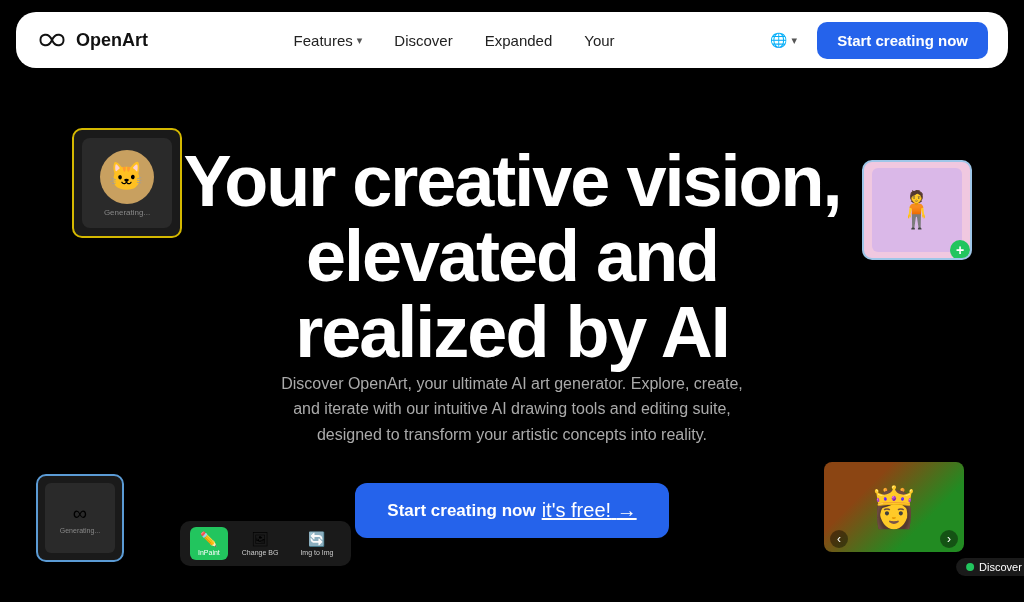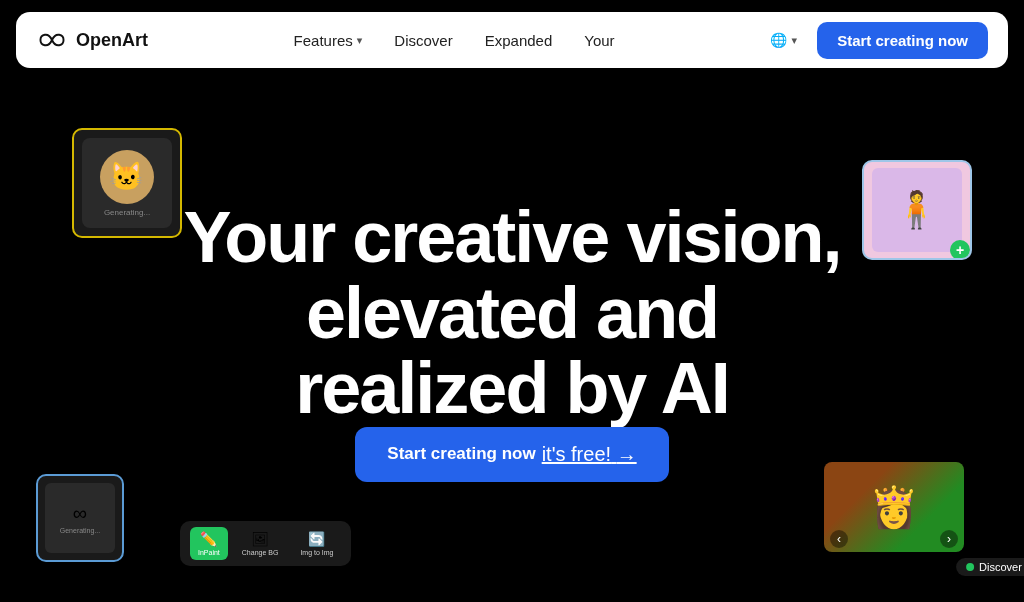--- a/index.html
+++ b/index.html
@@ -9,21 +9,21 @@
       overflow: hidden;
       font-family: -apple-system, BlinkMacSystemFont, 'Segoe UI', sans-serif;
       background: #000;
     }
 
     
     .navbar {
       position: relative;
       z-index: 10;
       background: #fff;
-      border-radius: 14px;
+      border-radius: 20px;
       margin: 12px 16px;
       padding: 0 20px;
       height: 56px;
       display: flex;
       align-items: center;
       justify-content: space-between;
       box-shadow: 0 2px 16px rgba(0,0,0,0.12);
     }
     .nav-logo {
       display: flex;
@@ -388,20 +388,21 @@
   </div>
 
   <div class="float-card card-tr">
     <div class="card-tr-inner">
       <span>🧍</span>
       <div class="add-badge">+</div>
     </div>
   </div>
 
   <h1 class="hero-title">Your creative vision, elevated and realized by AI</h1>
+  <p class="hero-subtitle">Discover OpenArt, your ultimate AI art generator. Explore, create, and iterate with our intuitive AI drawing tools and editing suite, designed to transform your artistic concepts into reality.</p>
 
   <button class="hero-cta">
     <span>Start creating now</span>
     <span class="free-text">
       <span>it's free!</span>
       <span>→</span>
     </span>
   </button>
 
   <div class="float-card card-bl">

